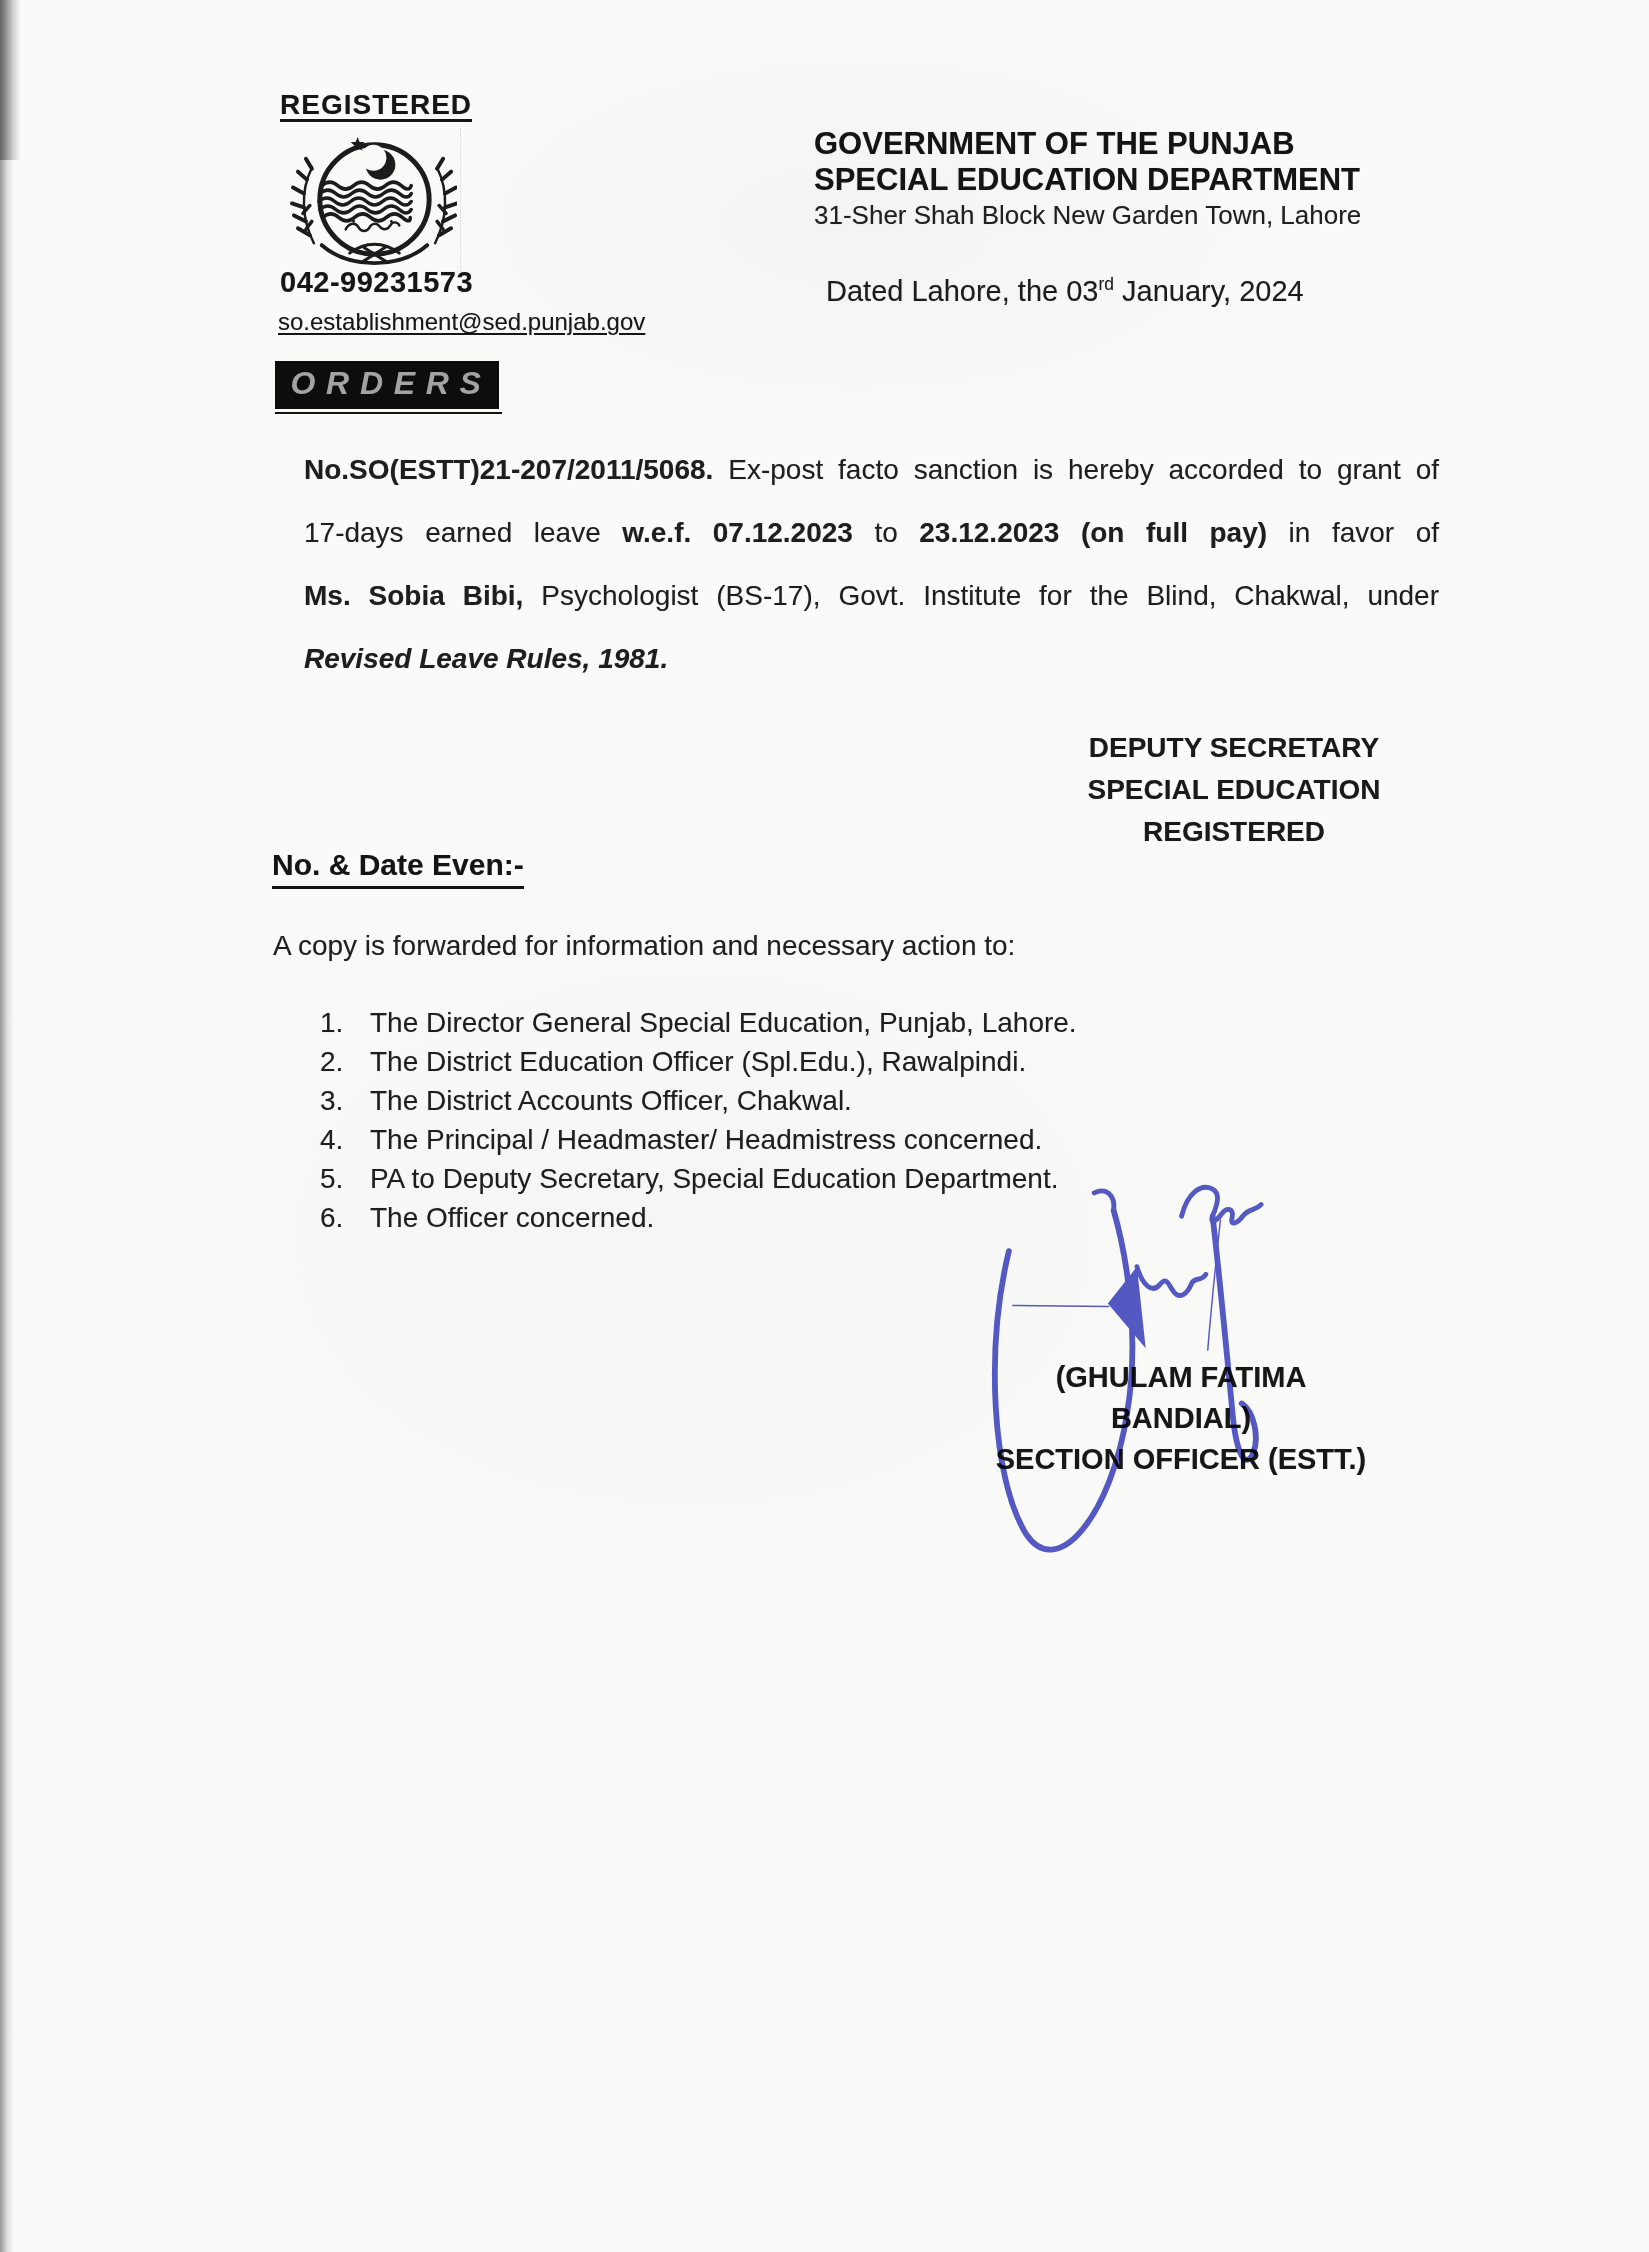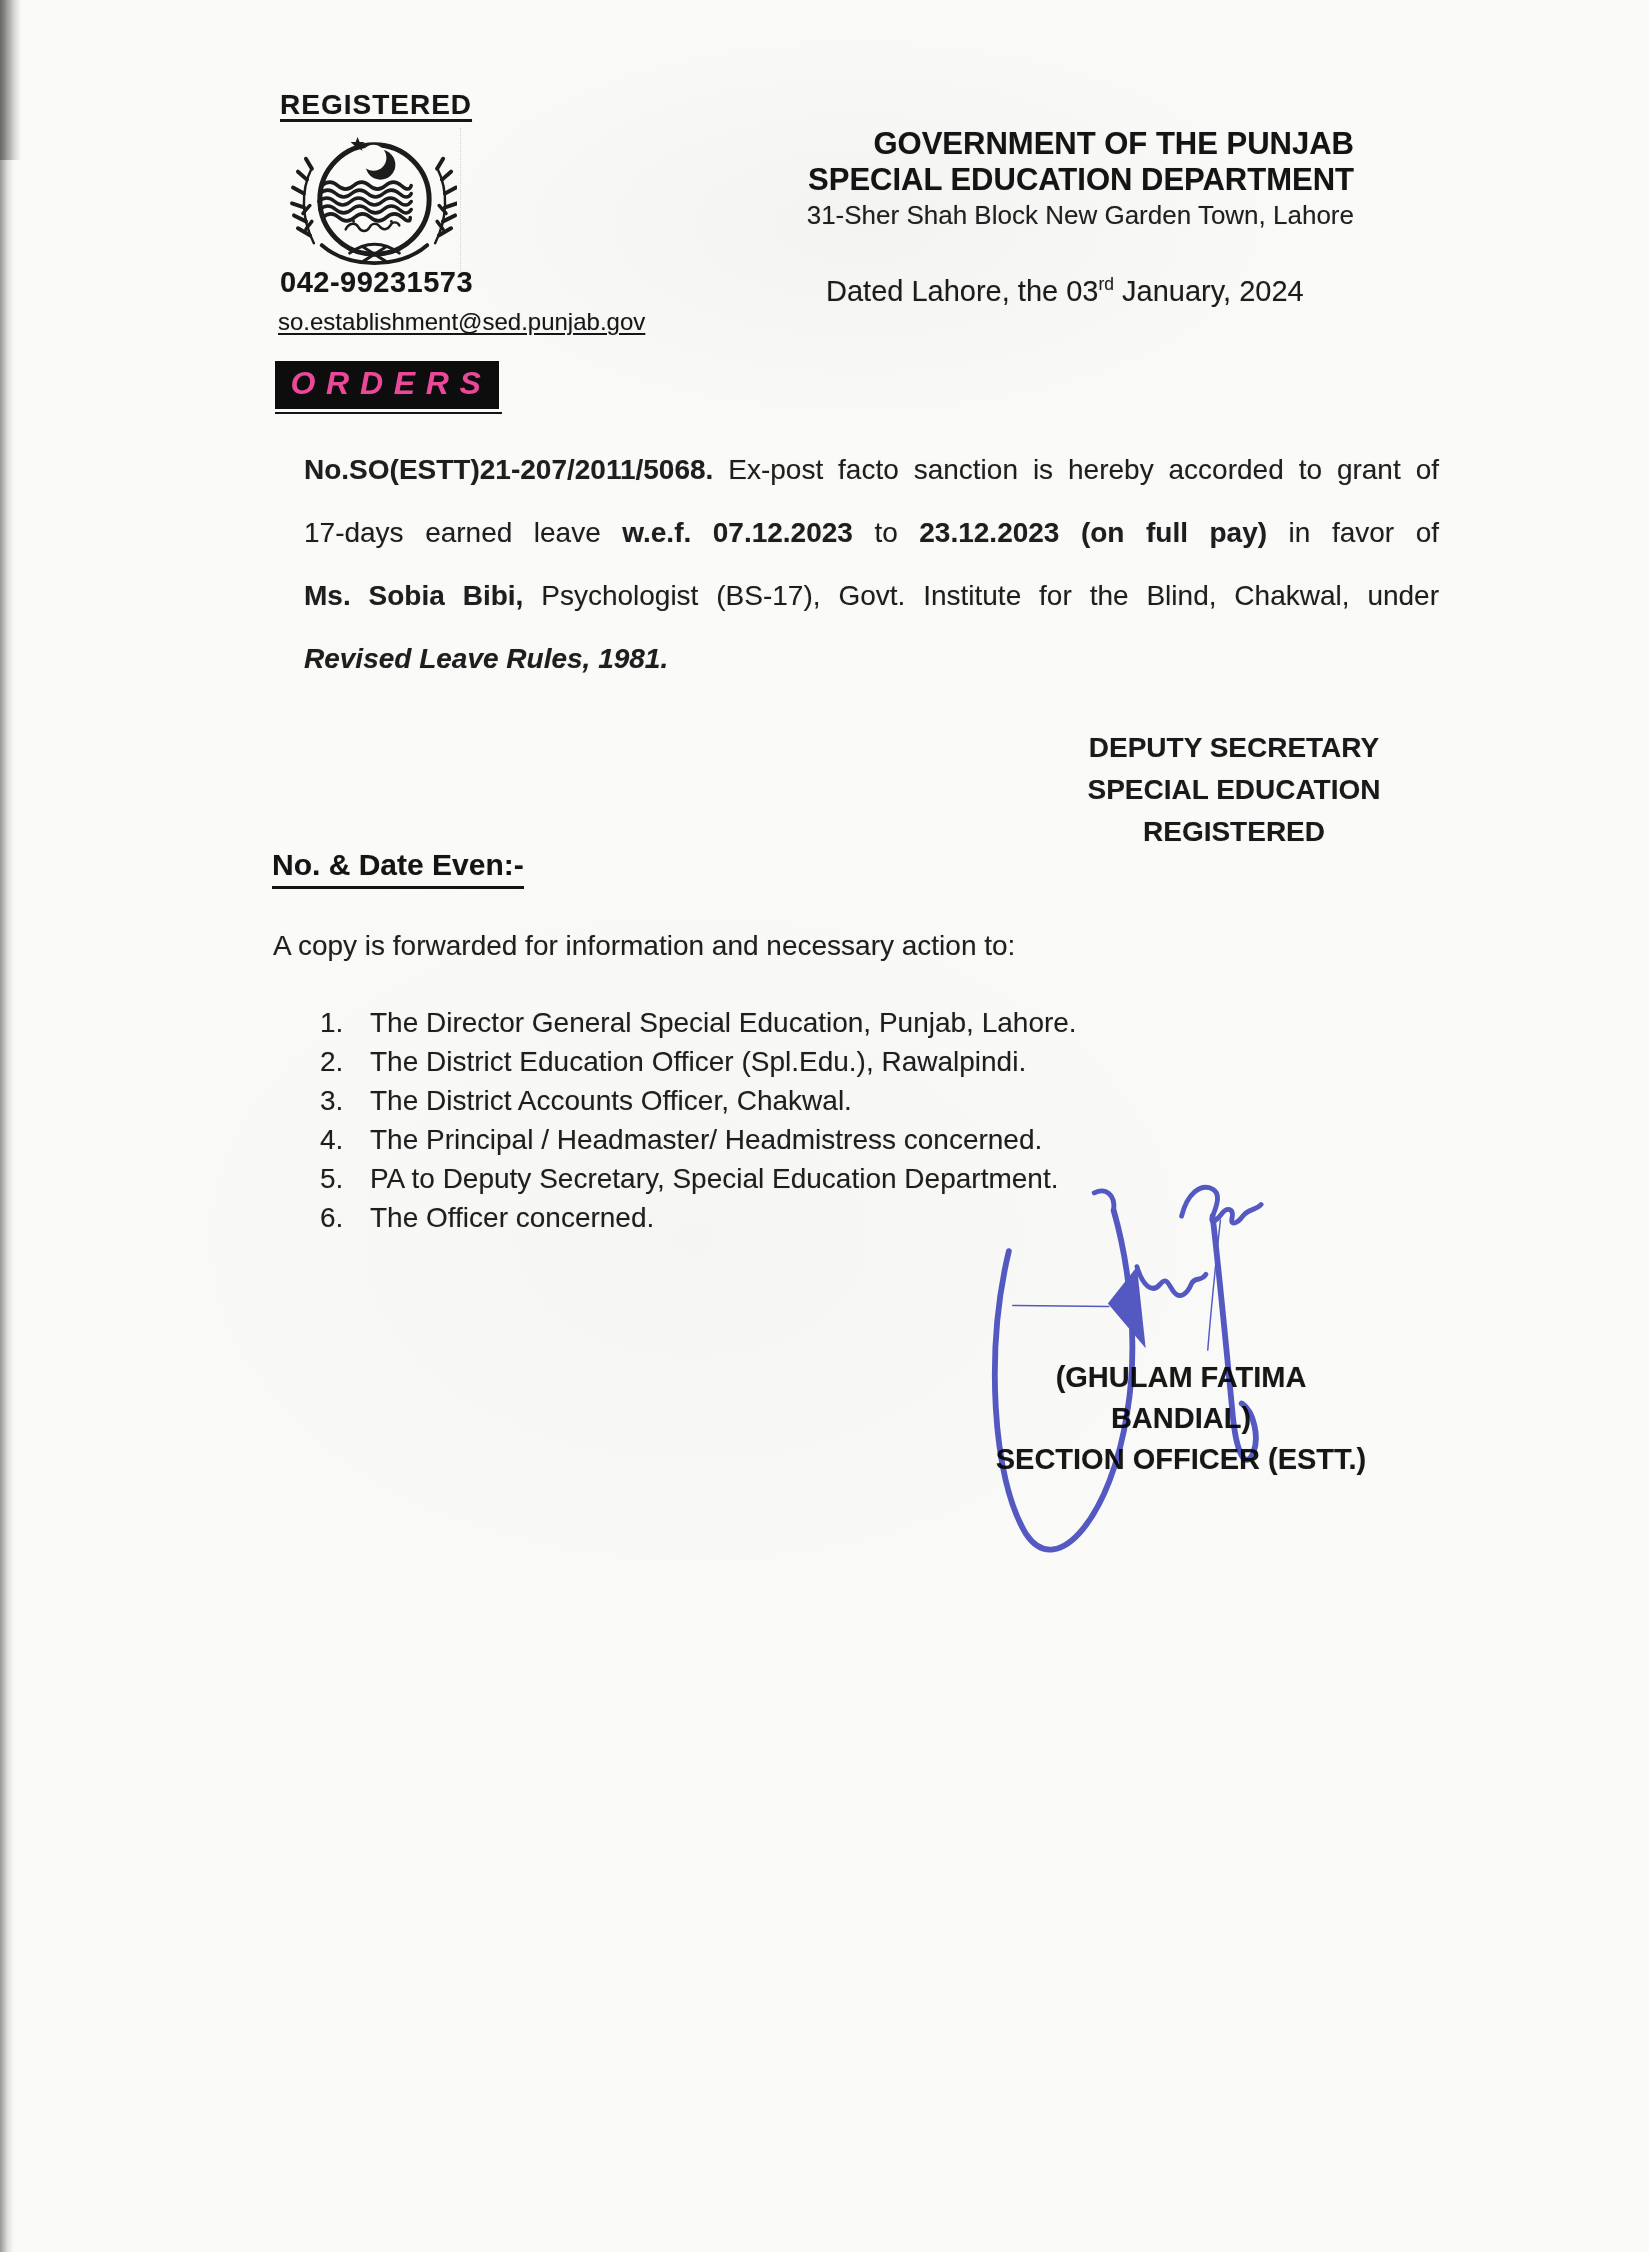--- a/index.html
+++ b/index.html
@@ -18,27 +18,27 @@
     background:linear-gradient(90deg, rgba(108,108,106,.70), rgba(160,160,157,.28) 55%, rgba(160,160,157,0));}
   .edge-left-top{left:0;top:0;width:21.3px;height:160px;
     background:linear-gradient(90deg, rgba(88,88,88,.75), rgba(120,120,120,.25) 70%, transparent);}
   .registered{left:280px;top:89px;font-size:28px;font-weight:bold;letter-spacing:1px;color:#161616;
     text-decoration:underline;text-decoration-thickness:2.9px;text-underline-offset:4.9px;}
   .crest{left:288px;top:122px;width:169px;height:159px;}
   .stampline{left:460px;top:128px;height:146px;width:0;border-left:1.9px dotted #c6c6c2;opacity:.75;}
   .phone{left:280px;top:266px;font-size:29px;font-weight:bold;color:#161616;letter-spacing:0.5px;}
   .email{left:278px;top:308px;font-size:24px;font-weight:normal;color:#161616;
     text-decoration:underline;text-decoration-thickness:2.4px;text-underline-offset:2.9px;}
-  .govhead{left:752px;top:126px;width:602px;text-align:right;color:#141414;}
+  .govhead{left:814px;top:126px;width:602px;text-align:left;color:#141414;}
   .govhead .g1,.govhead .g2{font-size:31px;font-weight:bold;line-height:36px;}
   .govhead .g3{font-size:26px;line-height:32px;margin-top:1px;font-weight:normal;color:#202020;}
   .dateline{left:826px;top:275px;font-size:29px;color:#1c1c1c;}
   .dateline sup{font-size:17.5px;line-height:0;}
   .orders-wrap{left:275px;top:361px;border-bottom:2.9px solid #141414;padding:0 2.9px 2.9px 0;}
-  .orders-box{display:inline-block;background:#0d0d0d;color:#ec4899;
+  .orders-box{display:inline-block;background:#0d0d0d;color:#a3a3a3;
     font-size:32px;font-weight:bold;font-style:italic;letter-spacing:10.7px;
     padding:3.9px 7.8px 6.8px 15.5px;text-shadow:none;}
   .para{left:277px;top:438px;width:1162px;font-size:28px;color:#1e1e1e;}
   .pline{height:63px;line-height:63px;white-space:normal;margin-left:27px;}
   .pline.j{text-align:justify;text-align-last:justify;}
   .b{font-weight:bold;}
   .bi{font-weight:bold;font-style:italic;}
   .signoff{left:1040px;top:727px;width:388px;text-align:center;font-weight:bold;
     font-size:28px;line-height:42px;color:#1a1a1a;}
   .even{left:272px;top:848px;font-size:30px;font-weight:bold;color:#141414;

